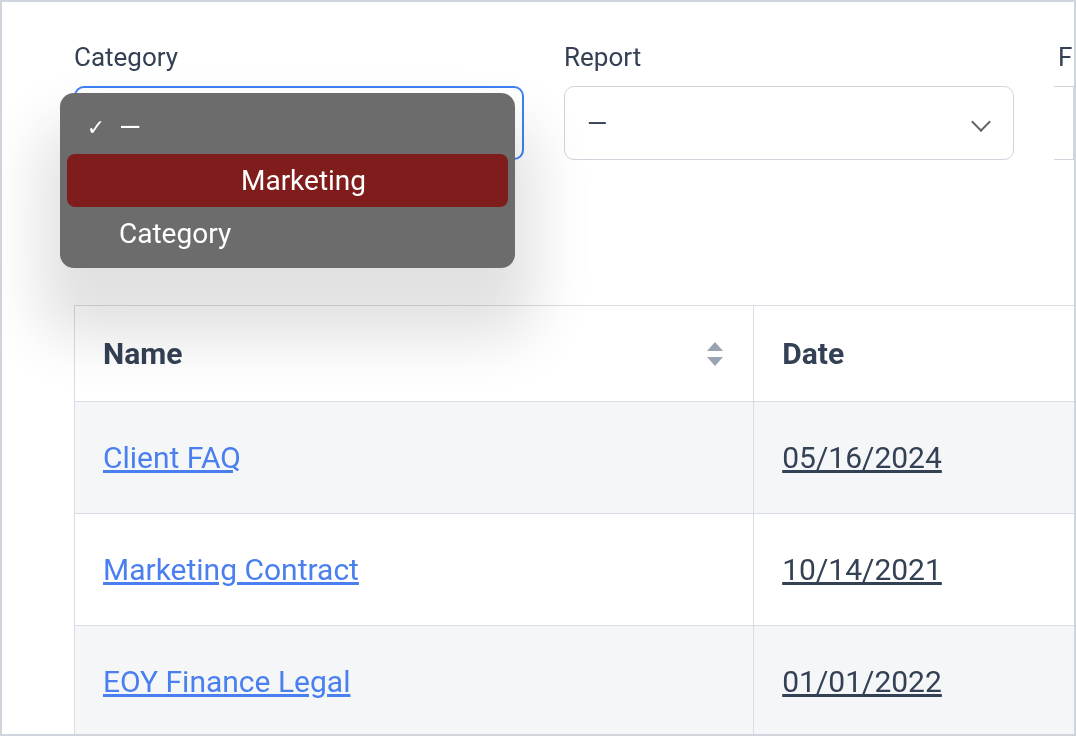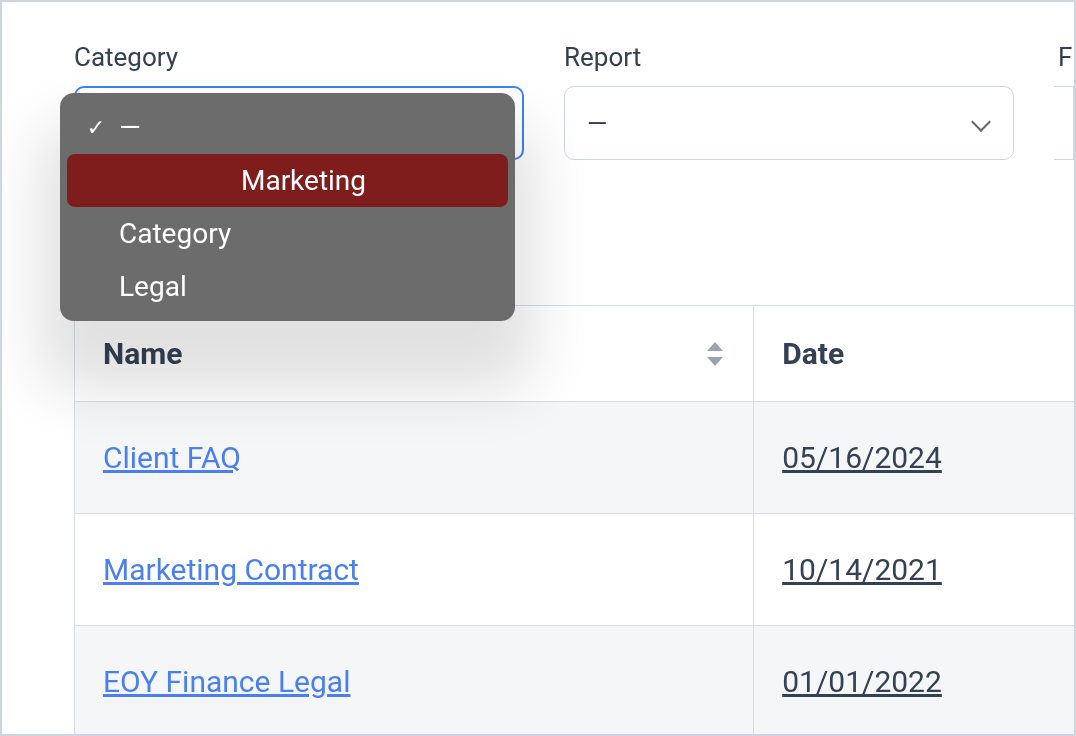--- a/index.html
+++ b/index.html
@@ -217,24 +217,20 @@
     <span>—</span>
   </div>
   <div class="dropdown-item highlighted">
     <span class="check-col"></span>
     <span>Marketing</span>
   </div>
   <div class="dropdown-item">
     <span class="check-col"></span>
     <span>Category</span>
   </div>
-  <div class="dropdown-item">
-    <span class="check-col"></span>
-    <span>Legal</span>
-  </div>
 </div>
 
 <div class="table-container">
   <table>
     <thead>
       <tr>
         <th class="name-col">
           <span>Name</span>
           <span class="sort-icon"></span>
         </th>

